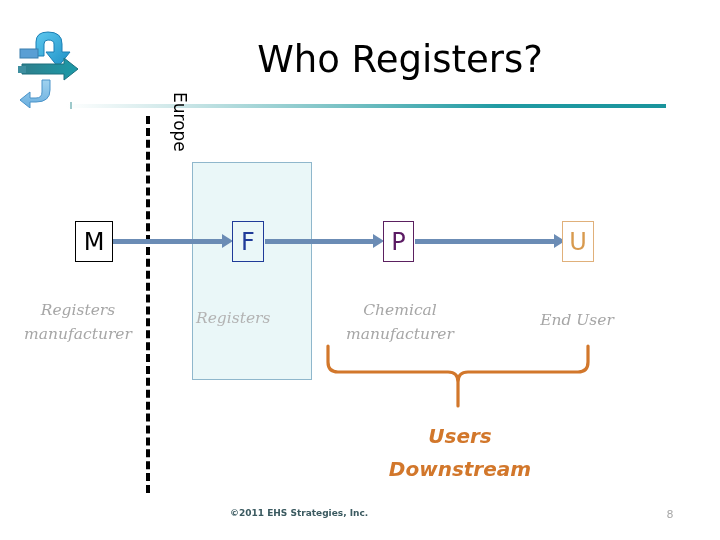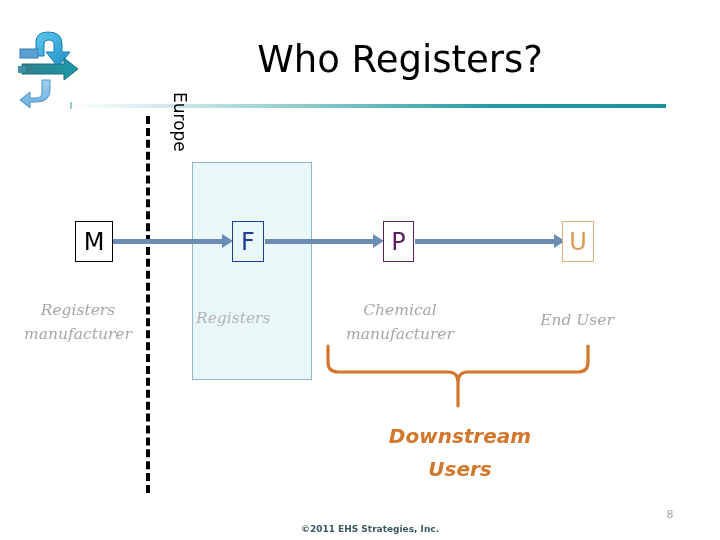--- a/index.html
+++ b/index.html
@@ -169,27 +169,26 @@
     color: #d2772b;
     line-height: 1.65;
   }
 
   
   #copyright {
     position: absolute;
     left: 230px;
     top: 508px;
     width: 280px;
-    text-align: center;
+    text-align: left;
     font-family: "DejaVu Sans", sans-serif;
     font-size: 9px;
     font-weight: 700;
     color: #3b5a60;
     letter-spacing: 0px;
-    margin-top: 16px;
   }
   #page-number {
     position: absolute;
     left: 658px;
     top: 508px;
     width: 24px;
     text-align: center;
     font-family: "DejaVu Sans", sans-serif;
     font-size: 11px;
     color: #a8a8a8;
@@ -281,20 +280,20 @@
     <div>End User</div>
   </div>
 
   <div id="brace">
     <svg width="280" height="72" viewBox="0 0 280 72" xmlns="http://www.w3.org/2000/svg">
       <path d="M10 6 L10 22 Q10 32 20 32 L130 32 Q140 32 140 42 L140 66 L140 42 Q140 32 150 32 L260 32 Q270 32 270 22 L270 6" fill="none" stroke="#d2772b" stroke-width="3.2" stroke-linecap="round" stroke-linejoin="round"></path>
     </svg>
   </div>
 
   <div id="downstream-label">
+    <div>Users</div>
     <div>Downstream</div>
-    <div>Users</div>
   </div>
 
   <div id="copyright">©2011 EHS Strategies, Inc.</div>
   <div id="page-number">8</div>
 
 </div>
 
 </body></html>

